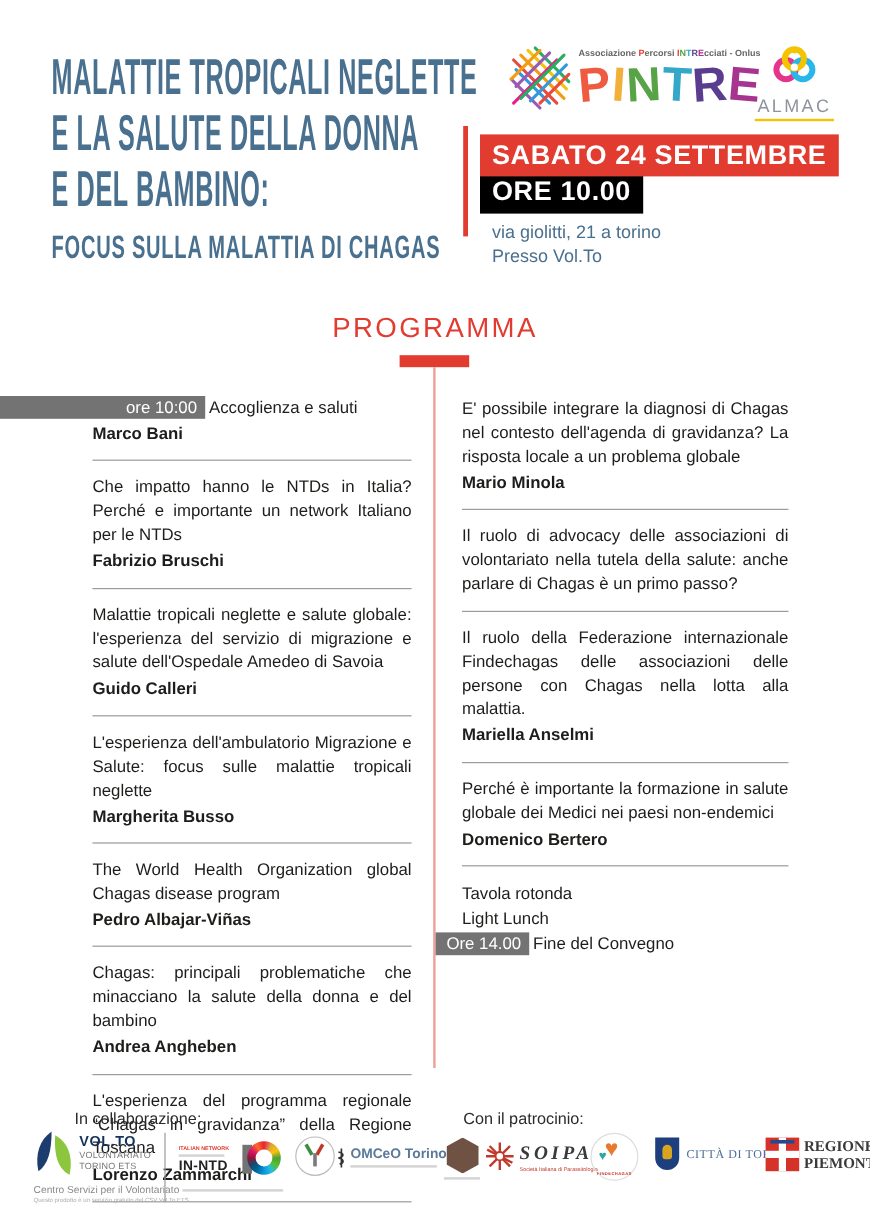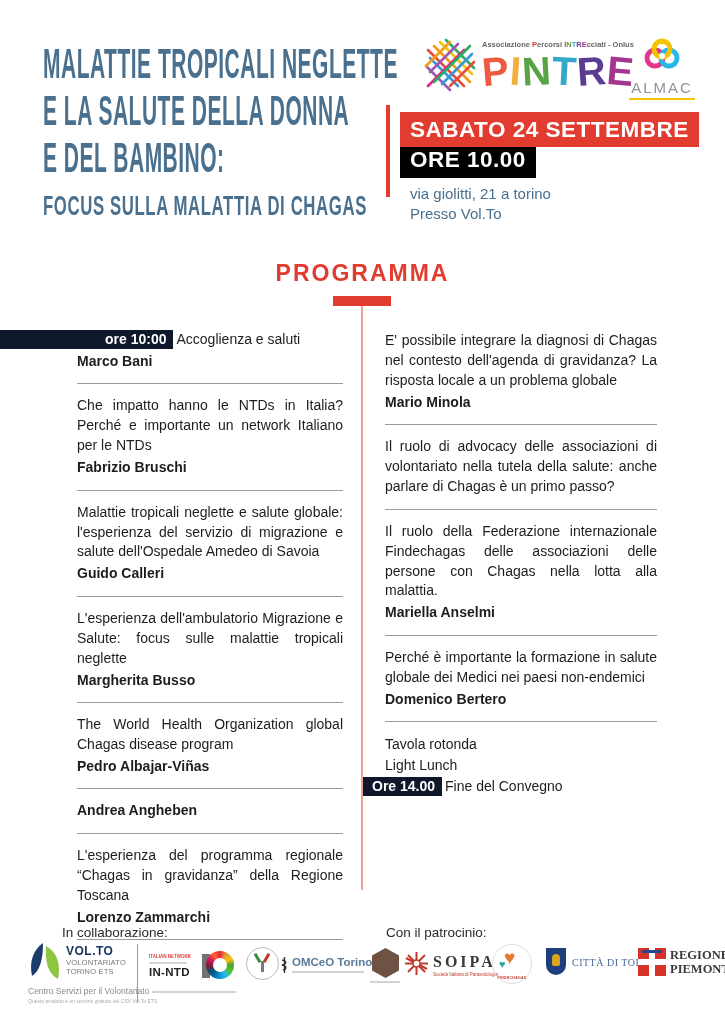--- a/index.html
+++ b/index.html
@@ -35,32 +35,32 @@
   
   .date-block{position:absolute;left:400px;top:112px;}
   .date-l1{display:inline-block;background:#e23b30;color:#fff;font-weight:bold;
            font-size:22.5px;padding:5px 10px 4px;letter-spacing:.5px;}
   .date-l2{display:block;width:max-content;background:#000000;color:#fff;font-weight:bold;
            font-size:22.5px;padding:2px 10px 5px;margin-top:-2px;letter-spacing:.5px;}
   .address{color:#49708e;font-size:15px;margin-top:6px;margin-left:10px;line-height:1.35;}
 
   
   .prog-head{position:absolute;top:260px;left:0;right:0;text-align:center;color:#e23b30;
-             font-size:23px;font-weight:bold;letter-spacing:2px;}
+             font-size:23px;font-weight:normal;letter-spacing:2px;}
   .prog-bar{position:absolute;top:296px;left:333px;width:58px;height:10px;background:#e23b30;}
   .col-vline{position:absolute;top:306px;left:361px;width:2px;height:584px;background:#efa097;}
 
   
   .col{position:absolute;font-size:14px;}
   .col-left{left:77px;top:330px;width:266px;}
   .col-right{left:385px;top:331px;width:272px;}
   .ptitle{text-align:justify;line-height:1.42;margin:0;}
   .speaker{font-weight:bold;margin:2px 0 0;line-height:1.4;}
   .sep{border:0;border-top:1px solid #9b9b9b;margin:12px 0;}
-  .time-badge{background:#0f172a;color:#fff;font-weight:bold;white-space:nowrap;}
+  .time-badge{background:#737373;color:#fff;font-weight:normal;white-space:nowrap;}
   .bleed-l{margin-left:-77px;padding:1px 7px 2px 105px;margin-right:3px;}
   .bleed-r{margin-left:-22px;padding:1px 7px 2px 9px;margin-right:3px;}
   .plain-line{margin:0;line-height:1.5;}
   .closing p{text-align:left;}
 
   
   .f-label{position:absolute;font-size:13.5px;color:#2b2b2b;}
   .collab-label{left:62px;top:925px;}
   .patro-label{left:386px;top:925px;}
   .microbar{height:2px;background:#d3d3d3;margin-top:3px;}
@@ -92,21 +92,21 @@
   .omceo{position:absolute;left:280px;top:956px;display:flex;align-items:flex-start;}
   .omceo-texts{margin-left:3px;}
   .omceo-name{font-size:11.5px;font-weight:bold;color:#5b7a99;white-space:nowrap;}
 
   .hex{position:absolute;left:372px;top:948px;width:27px;height:30px;background:#6f5243;
        clip-path:polygon(50% 0,100% 25%,100% 75%,50% 100%,0 75%,0 25%);}
   .hex-caption{position:absolute;left:370px;top:981px;width:30px;height:2px;background:#d3d3d3;}
 
   .soipa{position:absolute;left:404px;top:951px;display:flex;align-items:flex-start;}
   .soipa-texts{margin-left:4px;margin-top:2px;}
-  .soipa-name{font-family:"Liberation Serif",serif;font-size:16px;font-weight:bold;color:#3a3a3a;letter-spacing:3px;}
+  .soipa-name{font-family:"Liberation Serif",serif;font-size:16px;font-weight:bold;color:#3a3a3a;letter-spacing:3px;font-style:italic;}
   .soipa-sub{font-size:4.5px;color:#c0392b;white-space:nowrap;margin-top:1px;}
 
   .findech{position:absolute;left:492px;top:944px;width:38px;height:38px;border:1px solid #ddd;border-radius:50%;text-align:center;}
   .fh-big{position:absolute;left:11px;top:2px;font-size:19px;color:#e8792f;}
   .fh-small{position:absolute;left:6px;top:13px;font-size:11px;color:#2aa8a0;}
   .fh-name{position:absolute;left:0;right:0;bottom:3px;font-size:3.5px;color:#c0392b;font-weight:bold;letter-spacing:.3px;}
 
   .torino{position:absolute;left:546px;top:948px;display:flex;align-items:flex-start;}
   .torino-shield{width:20px;height:27px;background:#1d3f7d;border-radius:0 0 10px 10px;position:relative;}
   .torino-bull{position:absolute;left:6px;top:6px;width:8px;height:12px;background:#d9a520;border-radius:4px 4px 2px 2px;}
@@ -206,20 +206,21 @@
       <p class="ptitle">L'esperienza dell'ambulatorio Migrazione e Salute: focus sulle malattie tropicali neglette</p>
       <p class="speaker">Margherita Busso</p>
     </article>
     <hr class="sep">
     <article class="pitem">
       <p class="ptitle">The World Health Organization global Chagas disease program</p>
       <p class="speaker">Pedro Albajar-Viñas</p>
     </article>
     <hr class="sep">
     <article class="pitem">
+      <p class="ptitle">Chagas: principali problematiche che minacciano la salute della donna e del bambino</p>
       <p class="speaker">Andrea Angheben</p>
     </article>
     <hr class="sep">
     <article class="pitem">
       <p class="ptitle">L'esperienza del programma regionale “Chagas in gravidanza” della Regione Toscana</p>
       <p class="speaker">Lorenzo Zammarchi</p>
     </article>
     <hr class="sep">
   </div>
 

